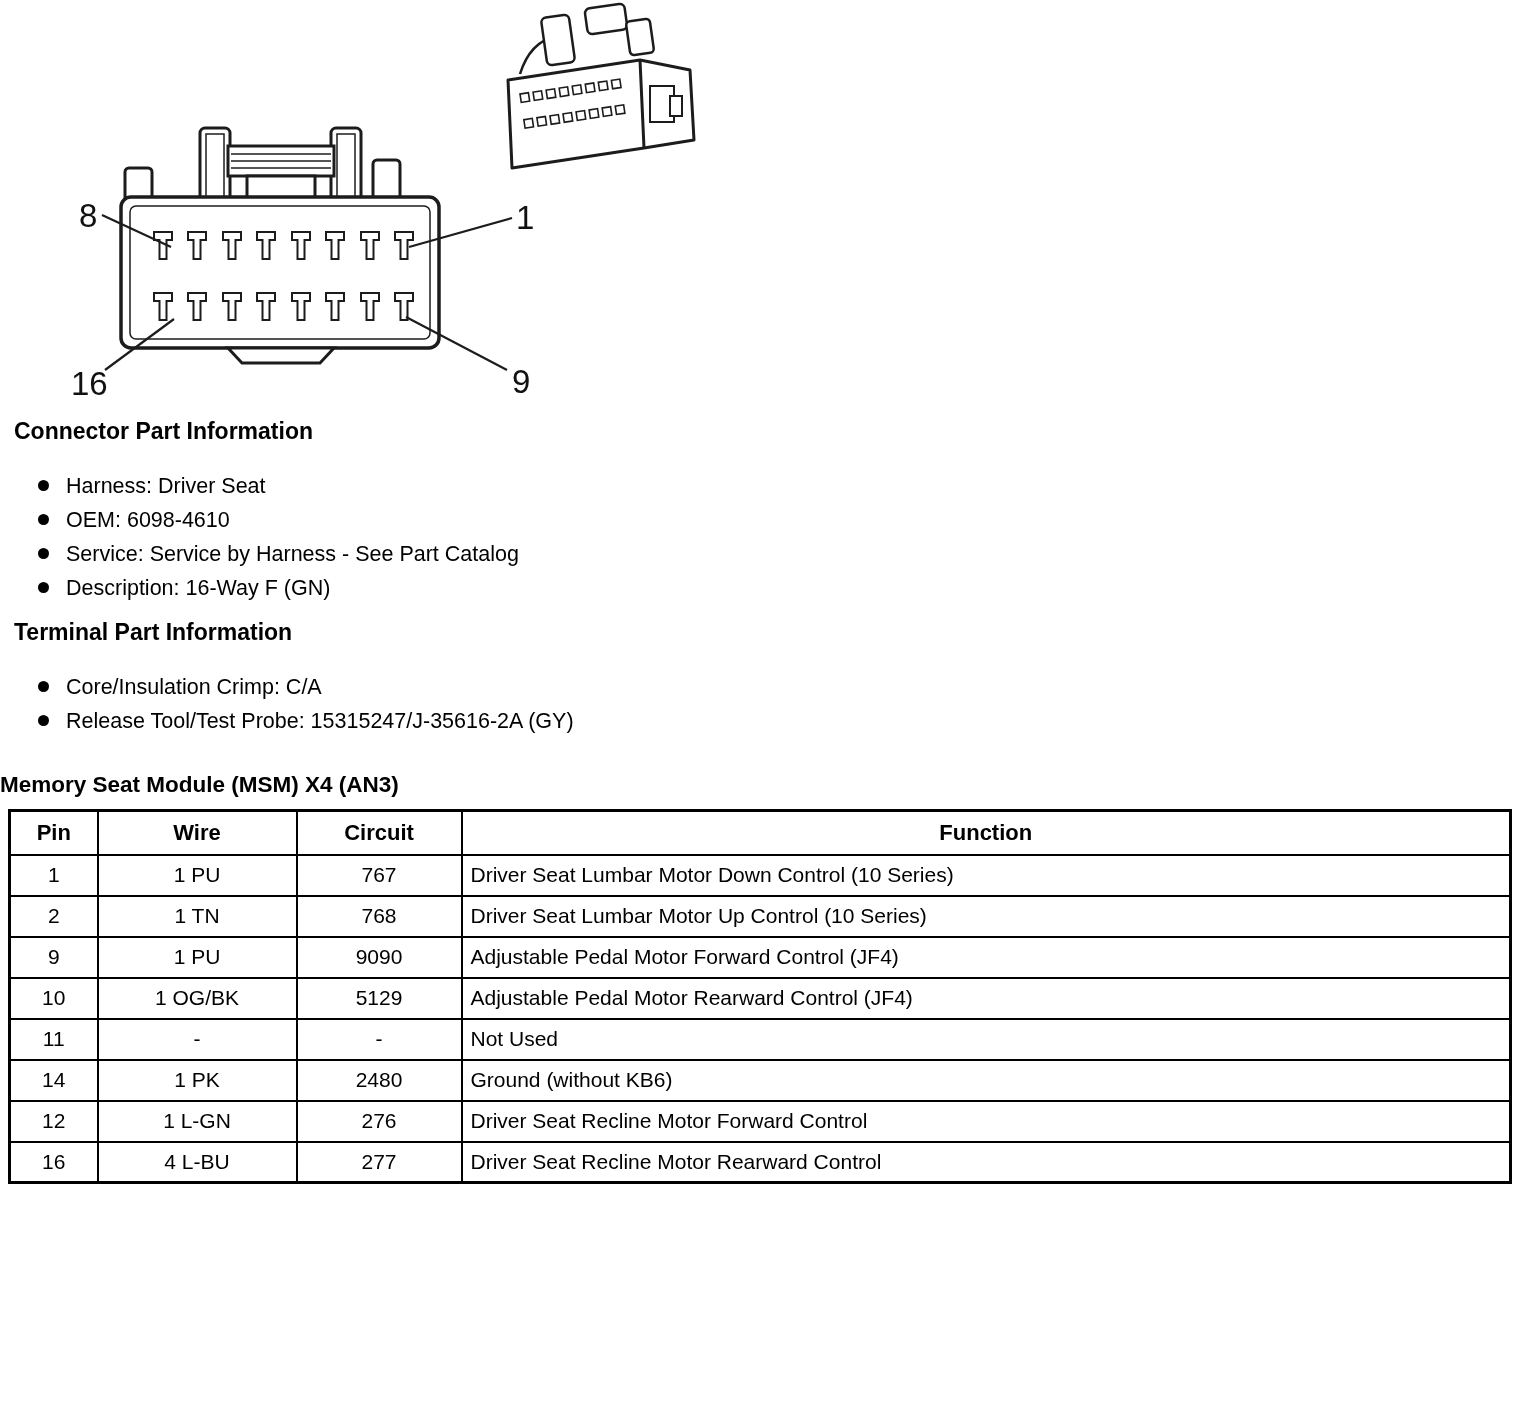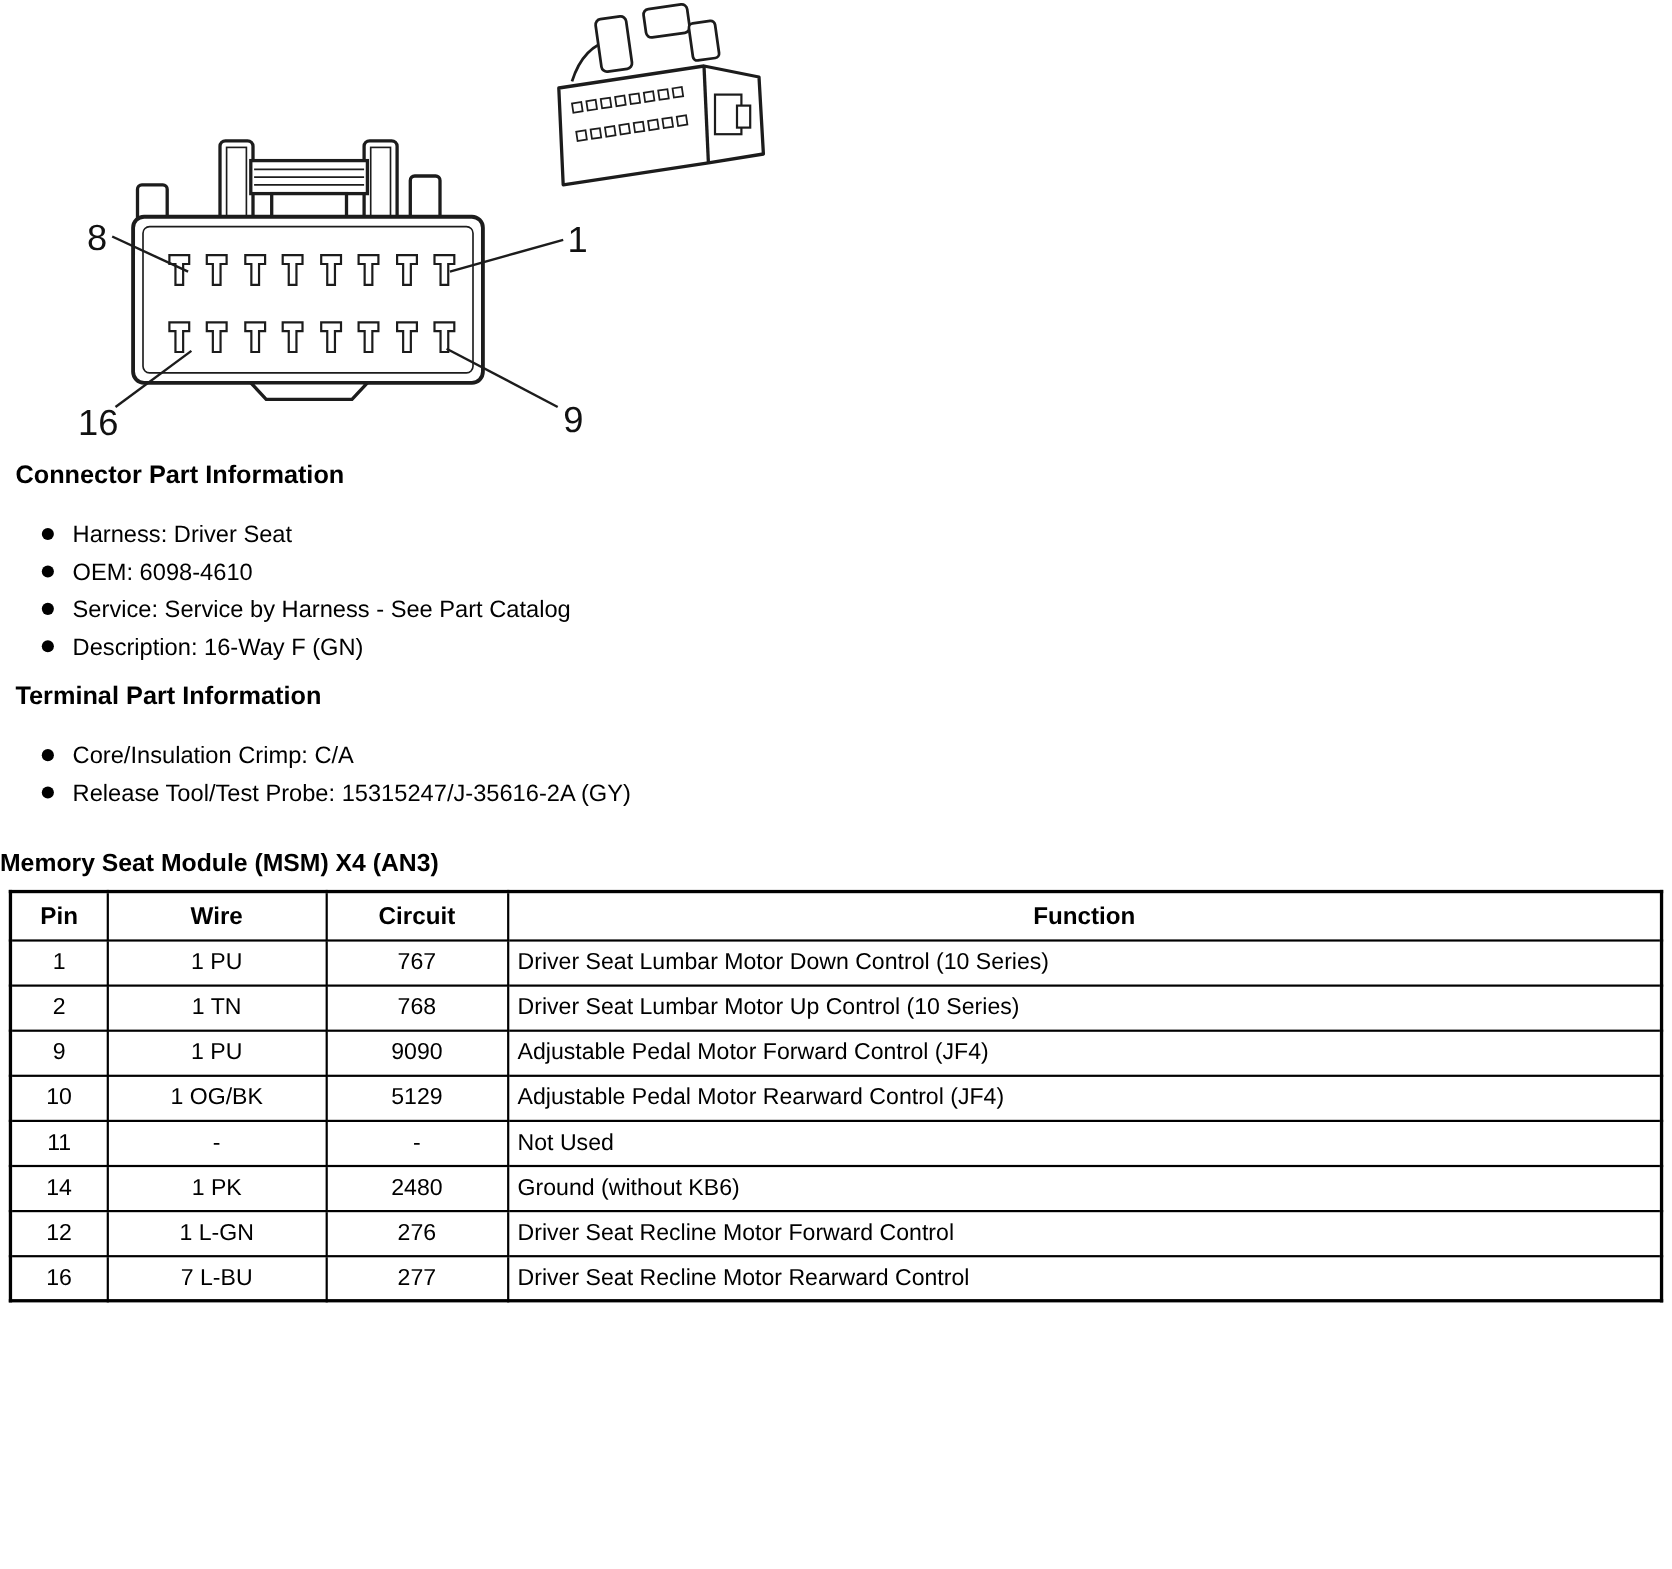--- a/index.html
+++ b/index.html
@@ -229,18 +229,18 @@
         <td class="c3">Ground (without KB6)</td>
       </tr>
       <tr>
         <td class="c0">12</td>
         <td class="c1">1 L-GN</td>
         <td class="c2">276</td>
         <td class="c3">Driver Seat Recline Motor Forward Control</td>
       </tr>
       <tr>
         <td class="c0">16</td>
-        <td class="c1">7 L-BU</td>
+        <td class="c1">4 L-BU</td>
         <td class="c2">277</td>
         <td class="c3">Driver Seat Recline Motor Rearward Control</td>
       </tr>
     </tbody>
 </table>
 
 </body></html>

